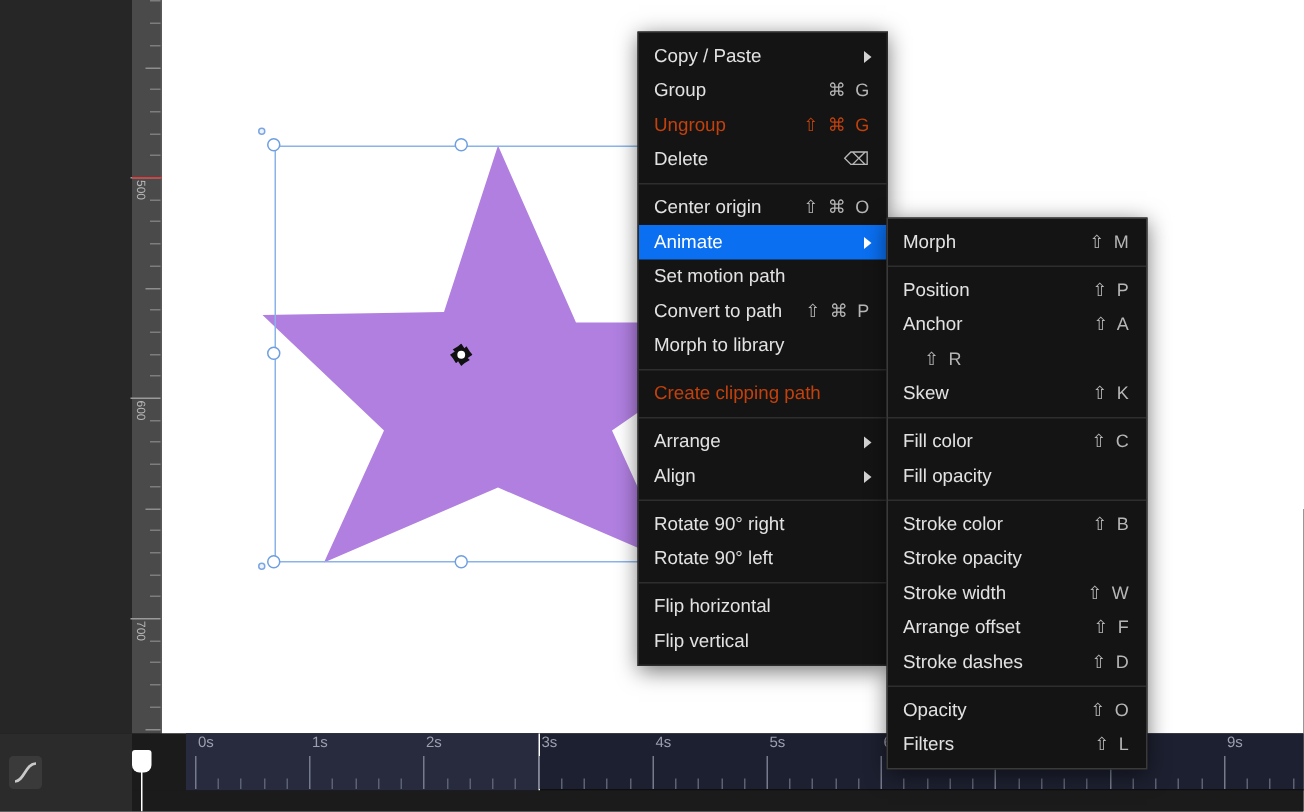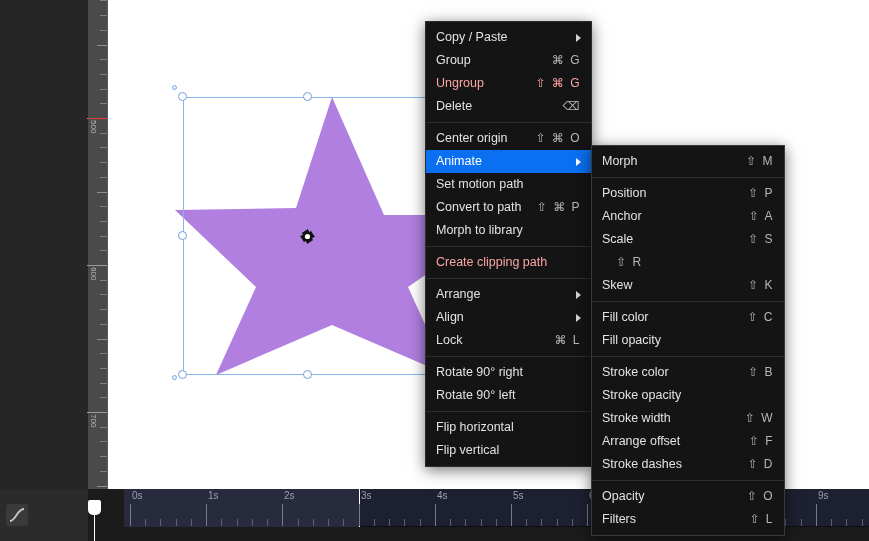--- a/index.html
+++ b/index.html
@@ -49,35 +49,35 @@
 
   
   #ctx-menu {
     position:absolute; left:425px; top:21px; width:167px;
     background:#141414; border:1px solid #2c2c2c;
     box-shadow:0 3px 14px rgba(0,0,0,.55);
     padding:4px 0 4px 0;
     z-index:40;
   }
   #sub-menu {
-    position:absolute; left:591px; top:145px; width:194px;
+    position:absolute; left:591px; top:145px; width:174px;
     background:#141414; border:1px solid #3a3a3a;
     box-shadow:0 3px 14px rgba(0,0,0,.55);
     padding:4px 0 4px 0;
     z-index:50;
   }
   .mi {
     position:relative; display:flex; align-items:center;
     height:23px; padding:0 10px 0 10px;
     color:#e2e2e2; font-size:12.5px; line-height:23px; cursor:default;
     white-space:nowrap;
   }
   .mi .lbl { flex:1 1 auto; }
   .mi .acc { flex:0 0 auto; color:#b6b6b6; font-size:12px; letter-spacing:1.5px; padding-left:14px; }
-  .mi.disabled .lbl, .mi.disabled .acc { color:#fca5a5; }
+  .mi.disabled .lbl, .mi.disabled .acc { color:#c2410c; }
   .mi.hl { background:#0a6ff0; }
   .mi.hl .lbl, .mi.hl .acc { color:#ffffff; }
   .mi .arrow {
     flex:0 0 auto; width:0; height:0;
     border-top:4px solid transparent; border-bottom:4px solid transparent;
     border-left:5px solid #d2d2d2; margin-left:8px;
   }
   .mi.hl .arrow { border-left-color:#ffffff; }
   .sep { height:1px; background:#2e2e2e; margin:4px 0; }
 
@@ -217,24 +217,20 @@
       </div>
       <div class="sep"></div>
       <div class="mi">
         <span class="lbl">Arrange</span>
         <span class="arrow"></span>
       </div>
       <div class="mi">
         <span class="lbl">Align</span>
         <span class="arrow"></span>
       </div>
-      <div class="mi">
-        <span class="lbl">Lock</span>
-        <span class="acc">⌘ L</span>
-      </div>
       <div class="sep"></div>
       <div class="mi">
         <span class="lbl">Rotate 90° right</span>
       </div>
       <div class="mi">
         <span class="lbl">Rotate 90° left</span>
       </div>
       <div class="sep"></div>
       <div class="mi">
         <span class="lbl">Flip horizontal</span>
@@ -250,24 +246,20 @@
         <span class="acc">⇧ M</span>
       </div>
       <div class="sep"></div>
       <div class="mi">
         <span class="lbl">Position</span>
         <span class="acc">⇧ P</span>
       </div>
       <div class="mi">
         <span class="lbl">Anchor</span>
         <span class="acc">⇧ A</span>
-      </div>
-      <div class="mi">
-        <span class="lbl">Scale</span>
-        <span class="acc">⇧ S</span>
       </div>
       <div class="mi">
         <span class="acc">⇧ R</span>
       </div>
       <div class="mi">
         <span class="lbl">Skew</span>
         <span class="acc">⇧ K</span>
       </div>
       <div class="sep"></div>
       <div class="mi">

